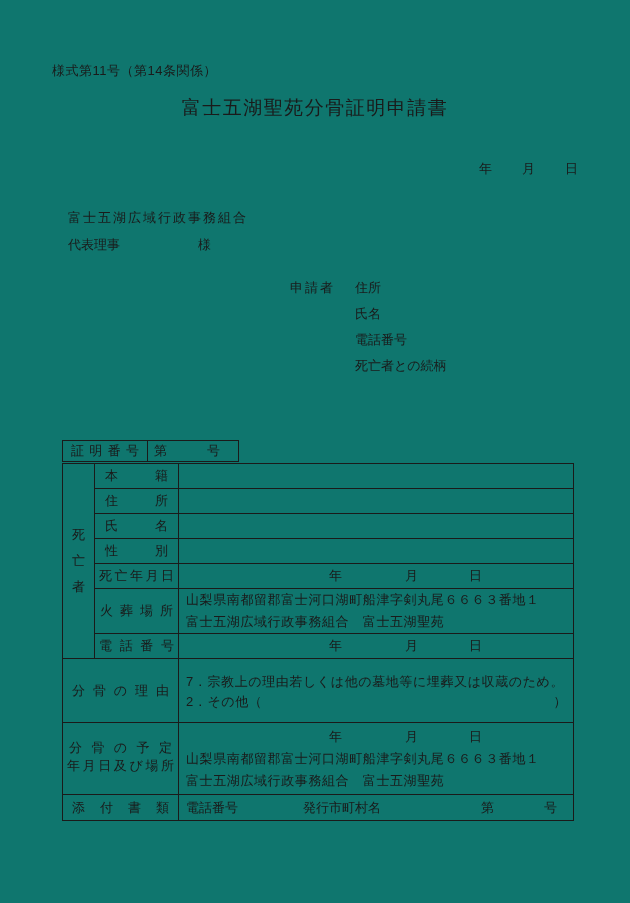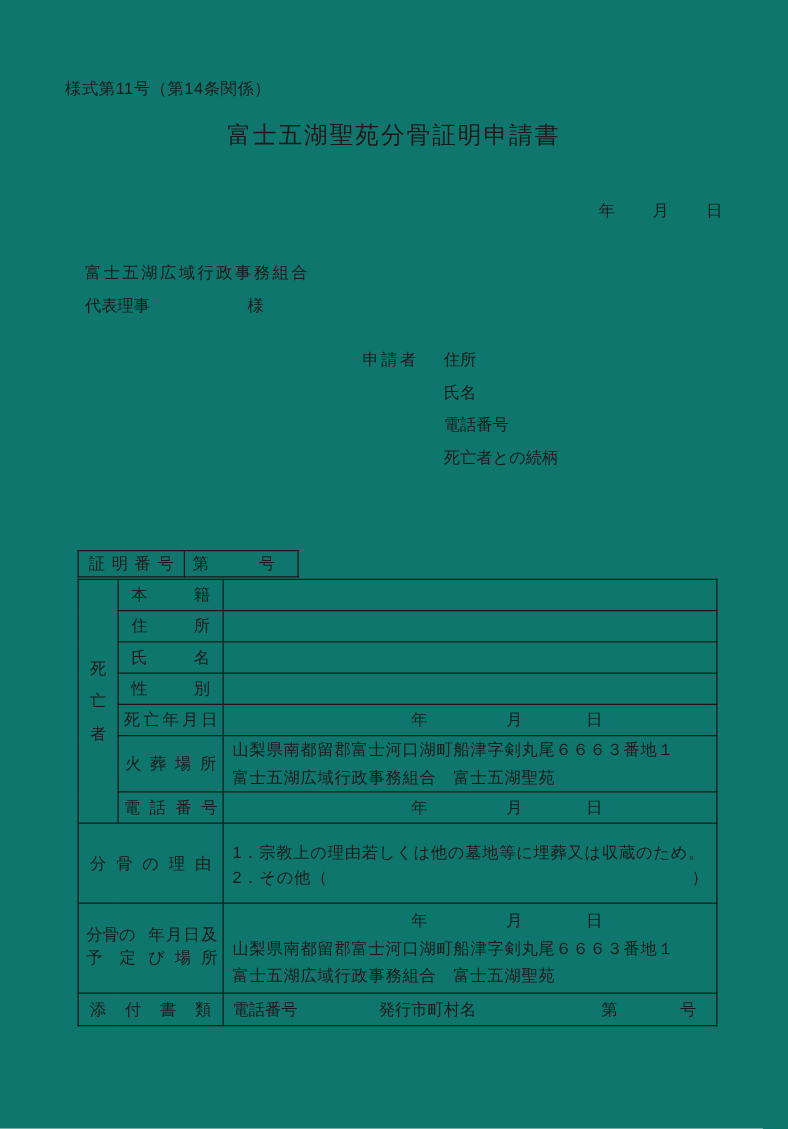--- a/index.html
+++ b/index.html
@@ -60,21 +60,21 @@
   .vert-label-cell { text-align: center; }
   .vert-label-cell .vchar { line-height: 26px; }
 
   .content-line { padding-left: 7px; letter-spacing: 0.6px; line-height: 22px; }
 
   .date-line { display: flex; padding-left: 150px; }
   .date-line span:nth-child(1) { width: 76px; }
   .date-line span:nth-child(2) { width: 64px; }
 
   .two-line-label {
-    display: flex; flex-direction: row;
+    display: flex; flex-direction: column;
     justify-content: space-between;
     height: 100%; box-sizing: border-box;
     padding: 5px 0 8px 0;
   }
   .two-line-label > div { padding: 0 6px; }
 
   .reason-open-close { padding: 0 6px 0 7px; letter-spacing: 0.6px; gap: 12px; }
 
   .attach-line { display: flex; }
   .attach-line .a1 { margin-left: 7px; }
@@ -192,21 +192,21 @@
           <span>年</span>
           <span>月</span>
           <span>日</span>
         </div>
       </td>
     </tr>
 
     <tr style="height:64px">
       <td colspan="2" class="jlabel pad9">分骨の理由</td>
       <td>
-        <div class="content-line">1．宗教上の理由若しくは他の墓地等に埋葬又は収蔵のため。</div>
+        <div class="content-line">7．宗教上の理由若しくは他の墓地等に埋葬又は収蔵のため。</div>
         <div class="flex-between reason-open-close">
           <span>2．その他（</span>
           <span>）</span>
         </div>
       </td>
     </tr>
 
     <tr style="height:72px">
       <td colspan="2">
         <div class="two-line-label">

